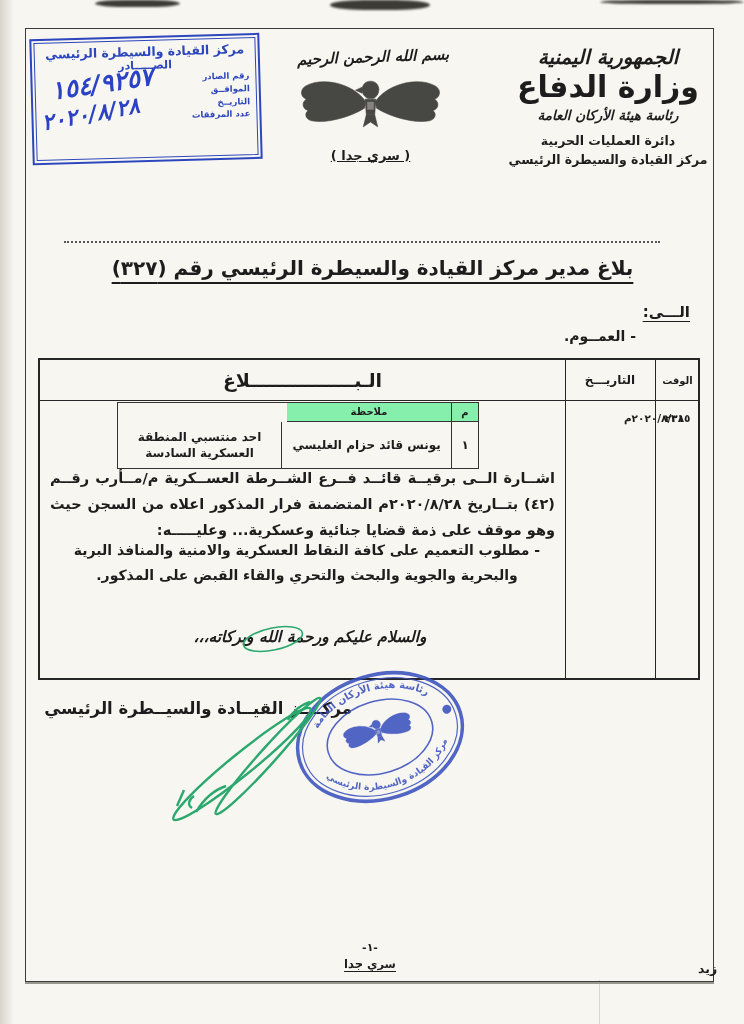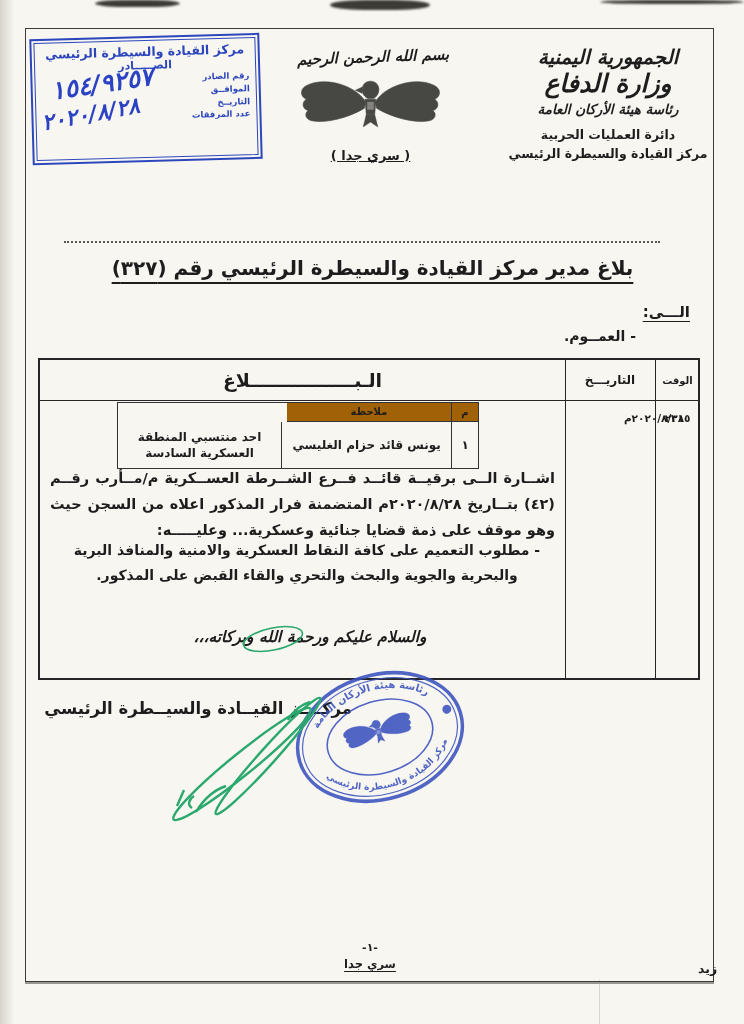--- a/index.html
+++ b/index.html
@@ -21,40 +21,40 @@
   .reg-title{font-size:12.5px;font-weight:bold;text-align:center;}
   .reg-sub{font-size:11px;font-weight:bold;text-align:center;letter-spacing:1px;}
   .reg-row{font-size:8.5px;font-weight:bold;line-height:1.5;}
   .handw{color:#2b42c4;font-style:italic;font-weight:bold;white-space:nowrap;}
   
   .bismillah{left:288px;top:48px;width:170px;text-align:center;font-size:15px;font-weight:bold;font-style:italic;transform:rotate(-2deg);}
   .emblem{left:298px;top:74px;width:145px;height:72px;}
   .secret-top{left:298px;top:148px;width:145px;text-align:center;font-size:13px;font-weight:bold;text-decoration:underline;}
   .hdr-right{left:492px;top:46px;width:232px;text-align:center;}
   .hdr-country{font-size:20px;font-weight:bold;font-style:italic;line-height:1.15;}
-  .hdr-ministry{font-size:25px;font-weight:bold;font-style:italic;line-height:1.2;}
+  .hdr-ministry{font-size:30px;font-weight:bold;line-height:1.2;}
   .hdr-staff{font-size:13.5px;font-weight:bold;font-style:italic;line-height:1.5;}
   .hdr-unit{font-size:12.5px;font-weight:bold;line-height:1.5;}
   .dotted-sep{left:64px;top:241px;width:596px;border-top:2px dotted #555;}
   .doc-title{left:100px;top:256px;width:545px;text-align:center;font-size:20px;font-weight:bold;
     text-decoration:underline;text-underline-offset:7px;text-decoration-thickness:2px;}
   .to-label{left:610px;top:303px;width:80px;font-size:15px;font-weight:bold;text-decoration:underline;text-underline-offset:4px;}
   .to-value{left:520px;top:328px;width:160px;font-size:14px;font-weight:bold;text-align:center;}
   
   .main-table{left:38px;top:358px;width:662px;height:322px;border:2px solid #262626;box-sizing:border-box;}
   .vline{position:absolute;top:0;bottom:0;border-left:1.6px solid #262626;}
   .hline-header{position:absolute;left:0;right:0;top:40px;border-top:1.8px solid #262626;}
   .th{position:absolute;top:0;height:40px;display:flex;align-items:center;justify-content:center;font-weight:bold;}
   .cell-val{position:absolute;text-align:center;font-weight:bold;font-size:10.5px;}
   
   .inner-table{position:absolute;left:77px;top:42px;width:362px;border:1.4px solid #333;box-sizing:border-box;font-weight:bold;}
   .it-row{display:flex;direction:rtl;}
   .it-cell{box-sizing:border-box;border-left:1.2px solid #333;display:flex;align-items:center;justify-content:center;text-align:center;}
   .it-cell:last-child{border-left:none;}
-  .it-head .it-cell{background:#a16207;height:19px;font-size:10px;border-bottom:1.2px solid #333;}
+  .it-head .it-cell{background:#86efac;height:19px;font-size:10px;border-bottom:1.2px solid #333;}
   .it-body .it-cell{min-height:46px;font-size:12px;padding:2px;}
   .c-no{width:27px;} .c-name{width:171px;} .c-note{width:164px;font-size:11.5px;line-height:1.35;}
   .body-par{position:absolute;left:10px;top:106px;width:505px;font-size:14.5px;font-weight:bold;
     line-height:1.78;text-align:justify;}
   .bullet-par{position:absolute;left:28px;top:178px;width:478px;font-size:14px;font-weight:bold;
     line-height:1.8;text-align:center;}
   .closing{position:absolute;left:80px;top:268px;width:380px;text-align:center;font-size:15.5px;
     font-weight:bold;font-style:italic;}
   
   .sig-title{left:52px;top:699px;width:300px;font-size:16.5px;font-weight:bold;white-space:nowrap;}

